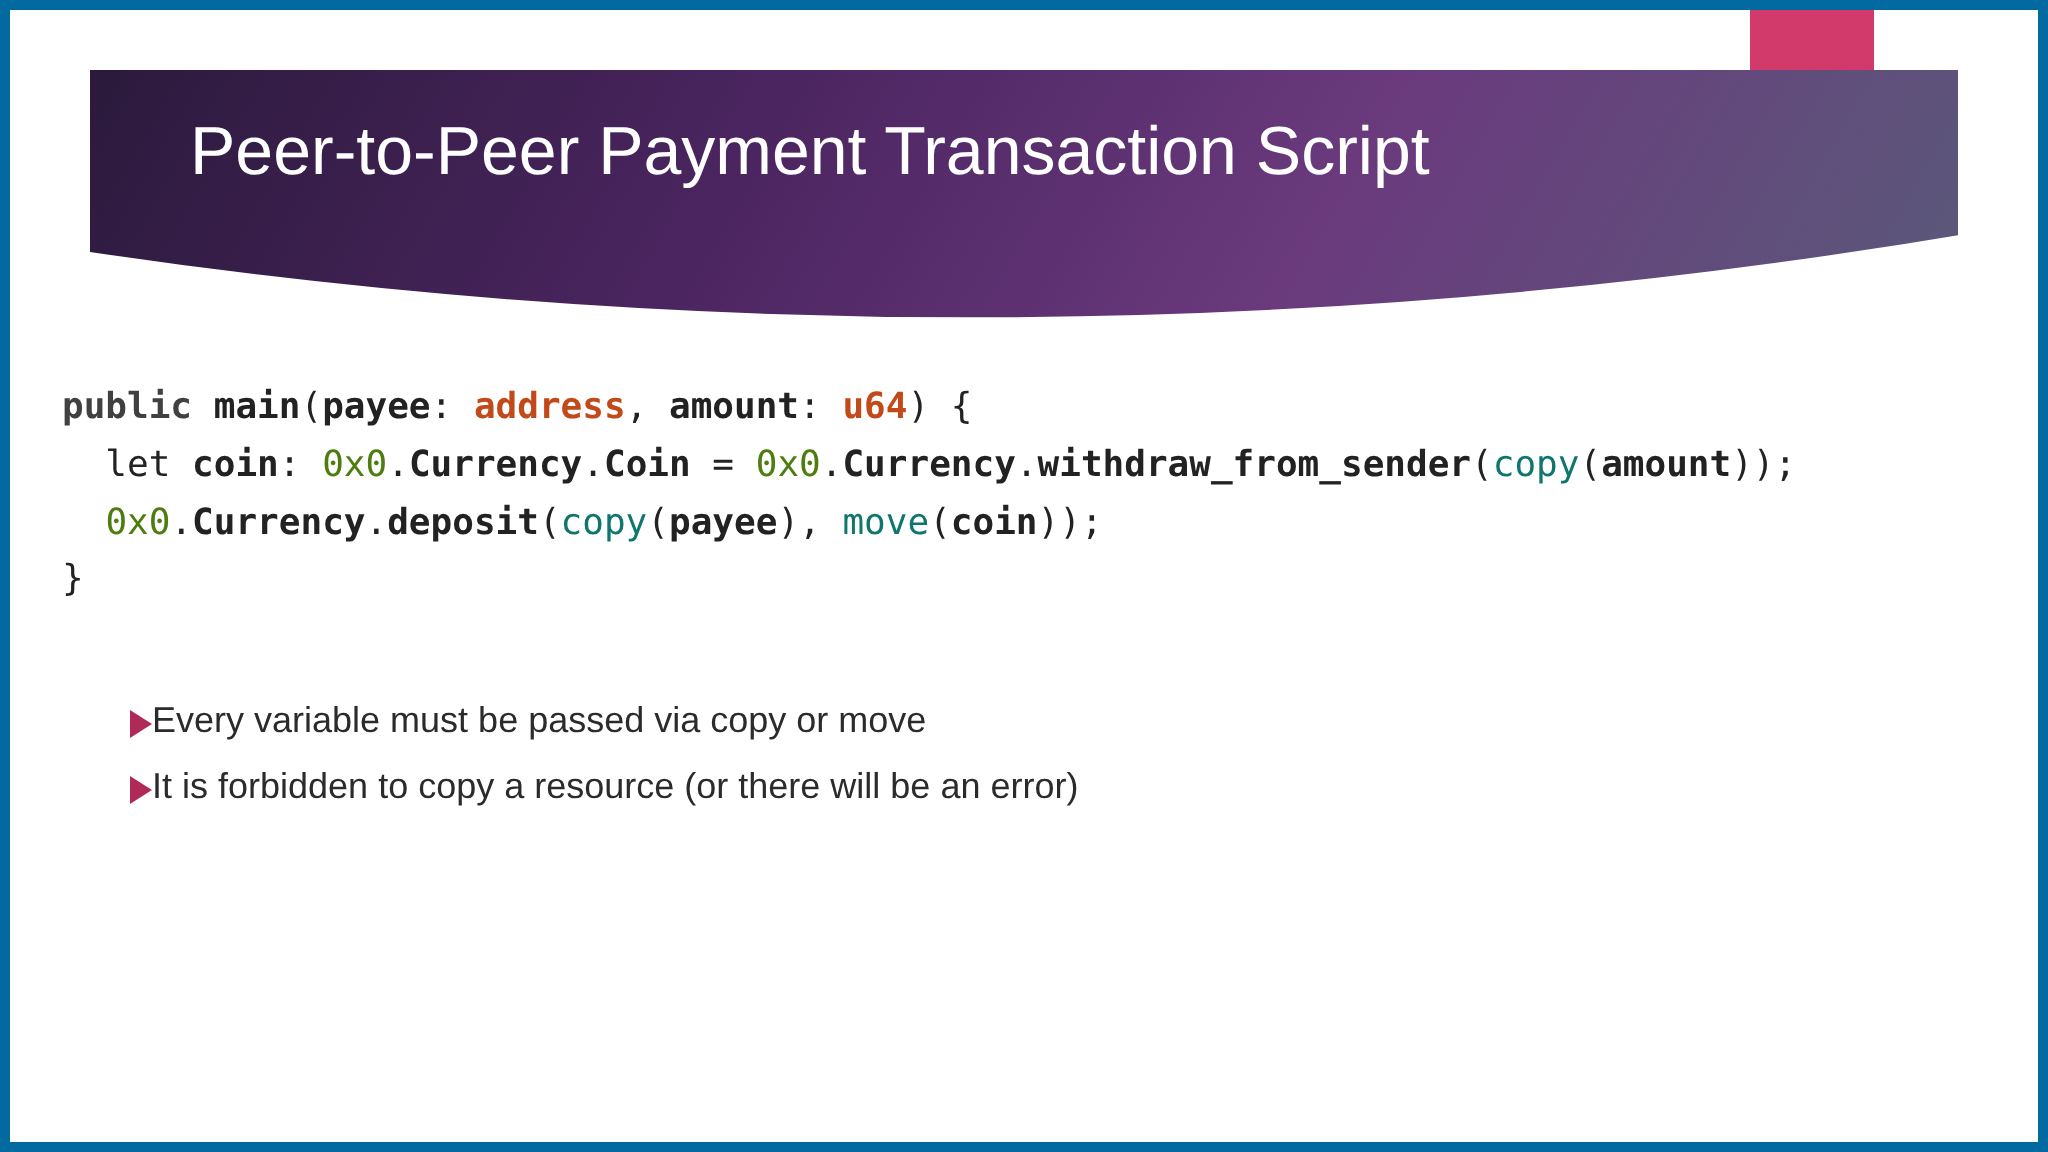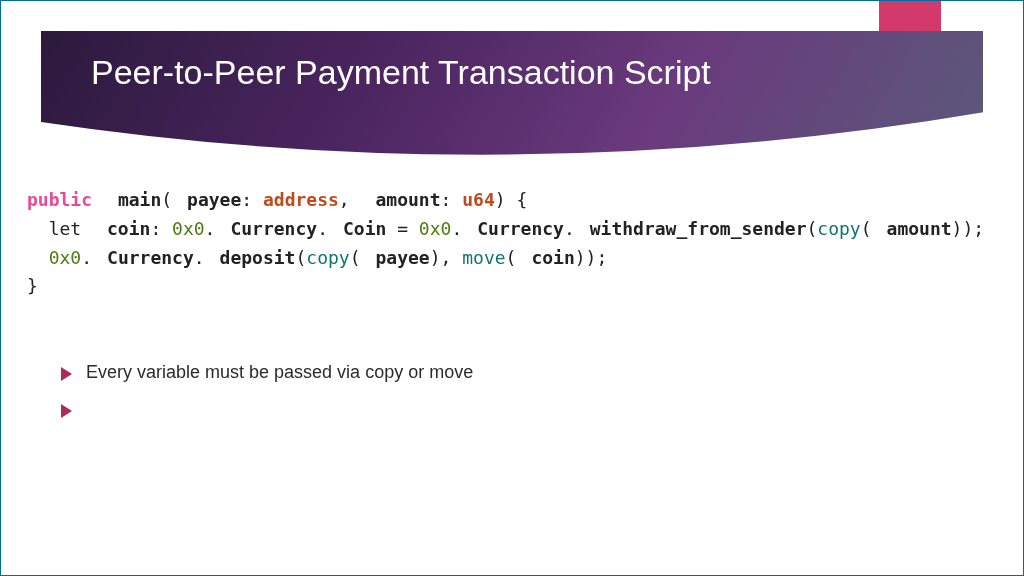--- a/index.html
+++ b/index.html
@@ -3,21 +3,21 @@
 <meta charset="utf-8">
 <style>
   * { margin: 0; padding: 0; box-sizing: border-box; }
   html, body { width: 1024px; height: 576px; overflow: hidden; font-family: "Century Gothic", "Segoe UI", sans-serif; background: #fff; }
 
   .slide {
     position: relative;
     width: 1024px;
     height: 576px;
     background: #ffffff;
-    border: 1px solid #0369a1;
+    border: 5px solid #0369a1;
   }
 
   .header-band {
     position: absolute;
     top: 30px;
     left: 40px;
     right: 40px;
     height: 140px;
     background: linear-gradient(120deg, #2b1a3c 0%, #4b2560 35%, #6a3a7d 65%, #5a5a7a 100%);
     overflow: visible;
@@ -55,41 +55,39 @@
     position: absolute;
     top: 185px;
     left: 26px;
     right: 26px;
     font-family: "Consolas", "Menlo", monospace;
     font-size: 18px;
     line-height: 1.6;
     color: #222;
     white-space: pre;
   }
-  .kw-public { color: #ec4899; font-weight: bold; }
+  .kw-public { color: #404040; font-weight: bold; }
   .kw-type   { color: #c24a1a; font-weight: bold; }
   .kw-hex    { color: #4d7c0f; }
   .kw-move   { color: #0f766e; }
-  .plain-bold { font-weight: bold; margin-left: 15px; }
+  .plain-bold { font-weight: bold; }
 
   .bullets {
     position: absolute;
     top: 345px;
     left: 60px;
     right: 60px;
     font-size: 18px;
     color: #2b2b2b;
     font-weight: 300;
   }
   .bullet-row {
     display: flex;
     align-items: flex-start;
-    gap: 14px;
     margin-bottom: 12px;
-    margin-top: 16px;
   }
   .bullet-icon {
     width: 0; height: 0;
     border-top: 7px solid transparent;
     border-bottom: 7px solid transparent;
     border-left: 11px solid #b02a57;
     margin-top: 5px;
     flex: 0 0 auto;
   }
 </style>
@@ -109,16 +107,17 @@
 
   <div class="code-block" id="code-block"><div><span class="kw-public">public</span><span> </span><span class="plain-bold">main</span><span>(</span><span class="plain-bold">payee</span><span>: </span><span class="kw-type">address</span><span>, </span><span class="plain-bold">amount</span><span>: </span><span class="kw-type">u64</span><span>) {</span></div><div><span>  let </span><span class="plain-bold">coin</span><span>: </span><span class="kw-hex">0x0</span><span>.</span><span class="plain-bold">Currency</span><span>.</span><span class="plain-bold">Coin</span><span> = </span><span class="kw-hex">0x0</span><span>.</span><span class="plain-bold">Currency</span><span>.</span><span class="plain-bold">withdraw_from_sender</span><span>(</span><span class="kw-move">copy</span><span>(</span><span class="plain-bold">amount</span><span>));</span></div><div><span>  </span><span class="kw-hex">0x0</span><span>.</span><span class="plain-bold">Currency</span><span>.</span><span class="plain-bold">deposit</span><span>(</span><span class="kw-move">copy</span><span>(</span><span class="plain-bold">payee</span><span>), </span><span class="kw-move">move</span><span>(</span><span class="plain-bold">coin</span><span>));</span></div><div><span>}</span></div></div>
 
   <div class="bullets" id="bullets">
       <div class="bullet-row">
         <div class="bullet-icon"></div>
         <div>Every variable must be passed via copy or move</div>
       </div>
       <div class="bullet-row">
         <div class="bullet-icon"></div>
+        <div>It is forbidden to copy a resource (or there will be an error)</div>
       </div>
     </div>
 
 </div>
 
 </body></html>

